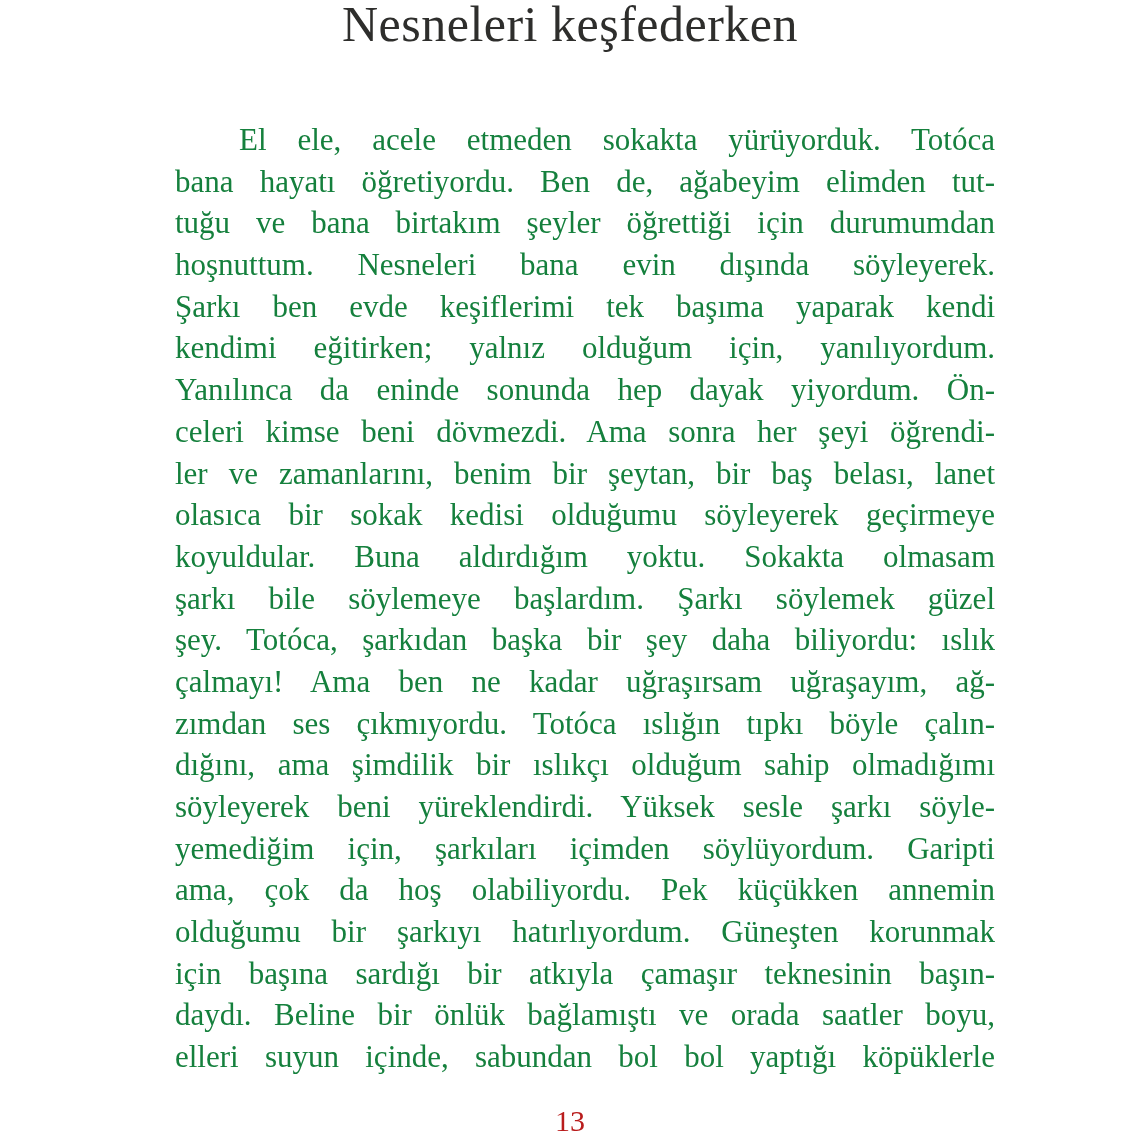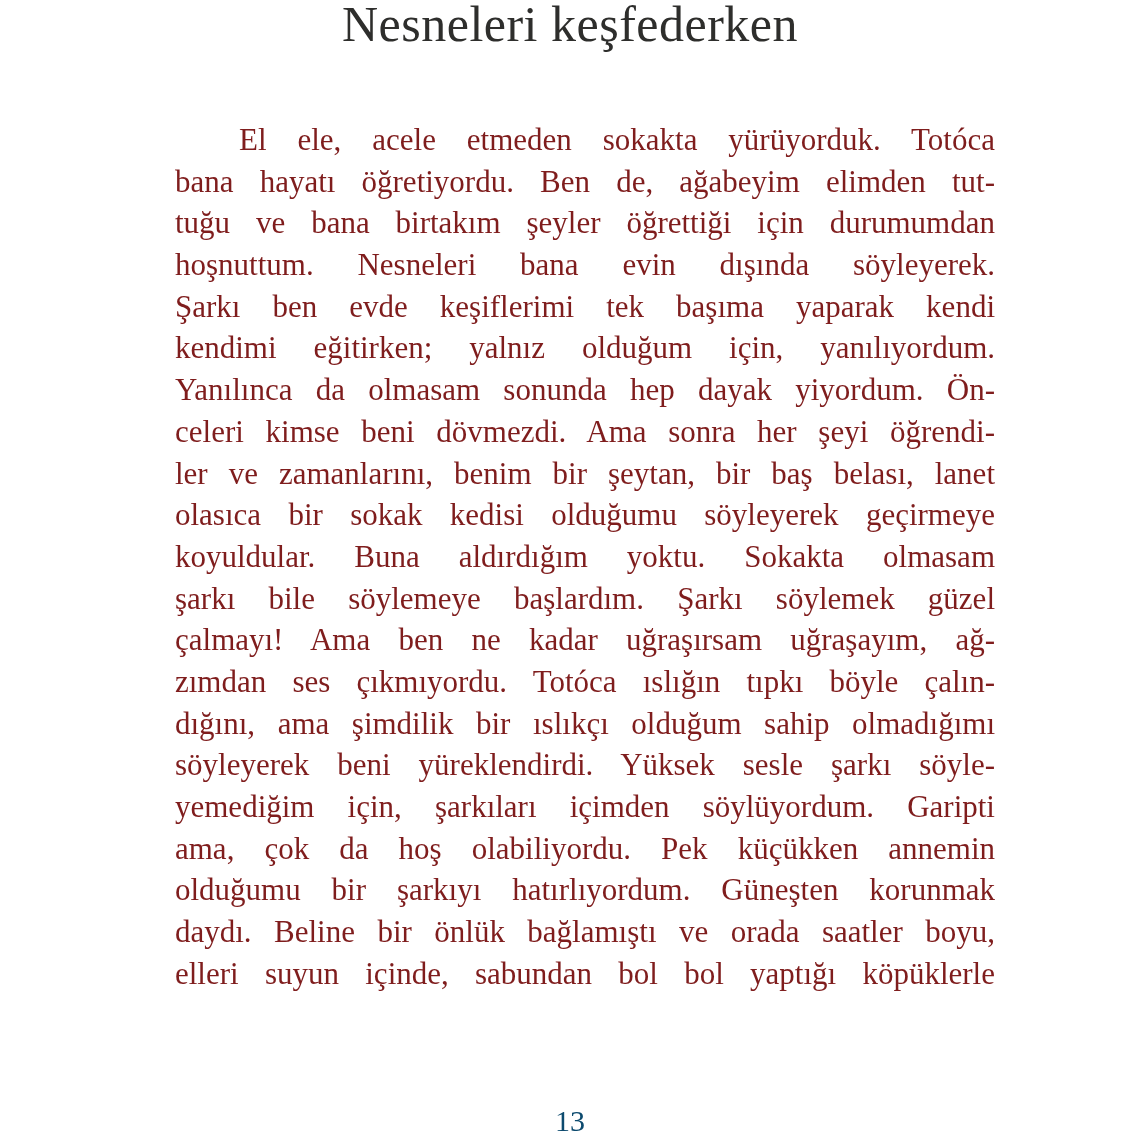--- a/index.html
+++ b/index.html
@@ -25,63 +25,65 @@
     color: #2e2e2c;
     letter-spacing: 0.5px;
   }
   .body-text {
     position: absolute;
     left: 175px;
     top: 119px;
     width: 820px;
     font-size: 31px;
     line-height: 41.7px;
-    color: #7f1d1d;
+    color: #15803d;
   }
   .body-line {
     text-align: justify;
     text-align-last: justify;
     height: 41.7px;
     white-space: normal;
   }
   .body-line:first-child {
     padding-left: 64px;
   }
   .page-number {
     position: absolute;
     top: 1104px;
     left: 0;
     width: 1140px;
     text-align: center;
     font-size: 30px;
-    color: #0c4a6e;
+    color: #b91c1c;
   }
 </style>
 </head>
 <body>
 
 <div class="chapter-title">Nesneleri keşfederken</div>
 
 <div class="body-text">
     <div class="body-line">El ele, acele etmeden sokakta yürüyorduk. Totóca</div>
     <div class="body-line">bana hayatı öğretiyordu. Ben de, ağabeyim elimden tut-</div>
     <div class="body-line">tuğu ve bana birtakım şeyler öğrettiği için durumumdan</div>
     <div class="body-line">hoşnuttum. Nesneleri bana evin dışında söyleyerek.</div>
     <div class="body-line">Şarkı ben evde keşiflerimi tek başıma yaparak kendi</div>
     <div class="body-line">kendimi eğitirken; yalnız olduğum için, yanılıyordum.</div>
-    <div class="body-line">Yanılınca da olmasam sonunda hep dayak yiyordum. Ön-</div>
+    <div class="body-line">Yanılınca da eninde sonunda hep dayak yiyordum. Ön-</div>
     <div class="body-line">celeri kimse beni dövmezdi. Ama sonra her şeyi öğrendi-</div>
     <div class="body-line">ler ve zamanlarını, benim bir şeytan, bir baş belası, lanet</div>
     <div class="body-line">olasıca bir sokak kedisi olduğumu söyleyerek geçirmeye</div>
     <div class="body-line">koyuldular. Buna aldırdığım yoktu. Sokakta olmasam</div>
     <div class="body-line">şarkı bile söylemeye başlardım. Şarkı söylemek güzel</div>
+    <div class="body-line">şey. Totóca, şarkıdan başka bir şey daha biliyordu: ıslık</div>
     <div class="body-line">çalmayı! Ama ben ne kadar uğraşırsam uğraşayım, ağ-</div>
     <div class="body-line">zımdan ses çıkmıyordu. Totóca ıslığın tıpkı böyle çalın-</div>
     <div class="body-line">dığını, ama şimdilik bir ıslıkçı olduğum sahip olmadığımı</div>
     <div class="body-line">söyleyerek beni yüreklendirdi. Yüksek sesle şarkı söyle-</div>
     <div class="body-line">yemediğim için, şarkıları içimden söylüyordum. Garipti</div>
     <div class="body-line">ama, çok da hoş olabiliyordu. Pek küçükken annemin</div>
     <div class="body-line">olduğumu bir şarkıyı hatırlıyordum. Güneşten korunmak</div>
+    <div class="body-line">için başına sardığı bir atkıyla çamaşır teknesinin başın-</div>
     <div class="body-line">daydı. Beline bir önlük bağlamıştı ve orada saatler boyu,</div>
     <div class="body-line">elleri suyun içinde, sabundan bol bol yaptığı köpüklerle</div>
   </div>
 
 <div class="page-number">13</div>
 
 </body></html>

